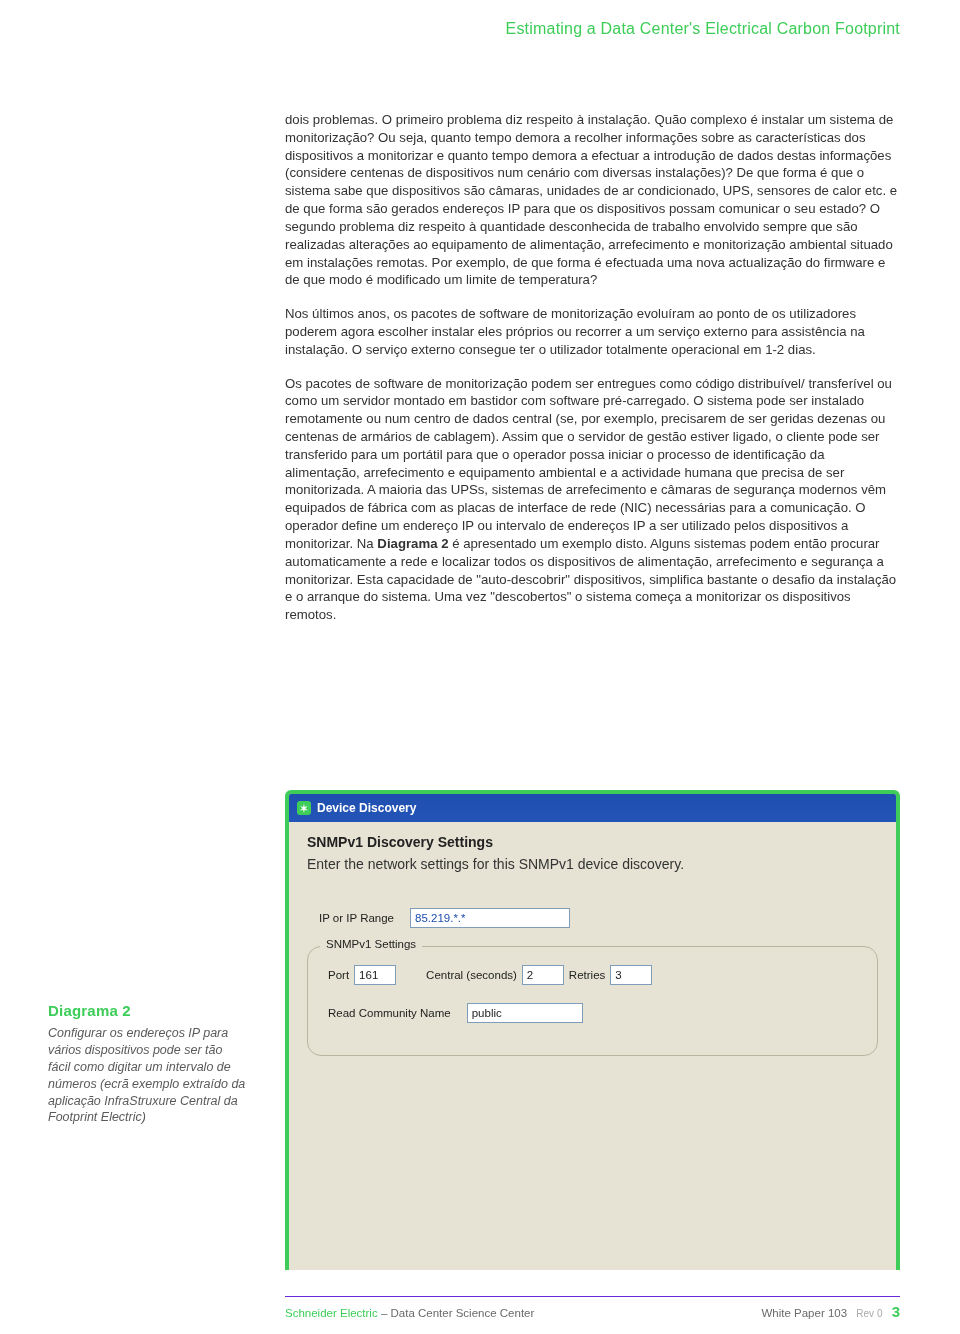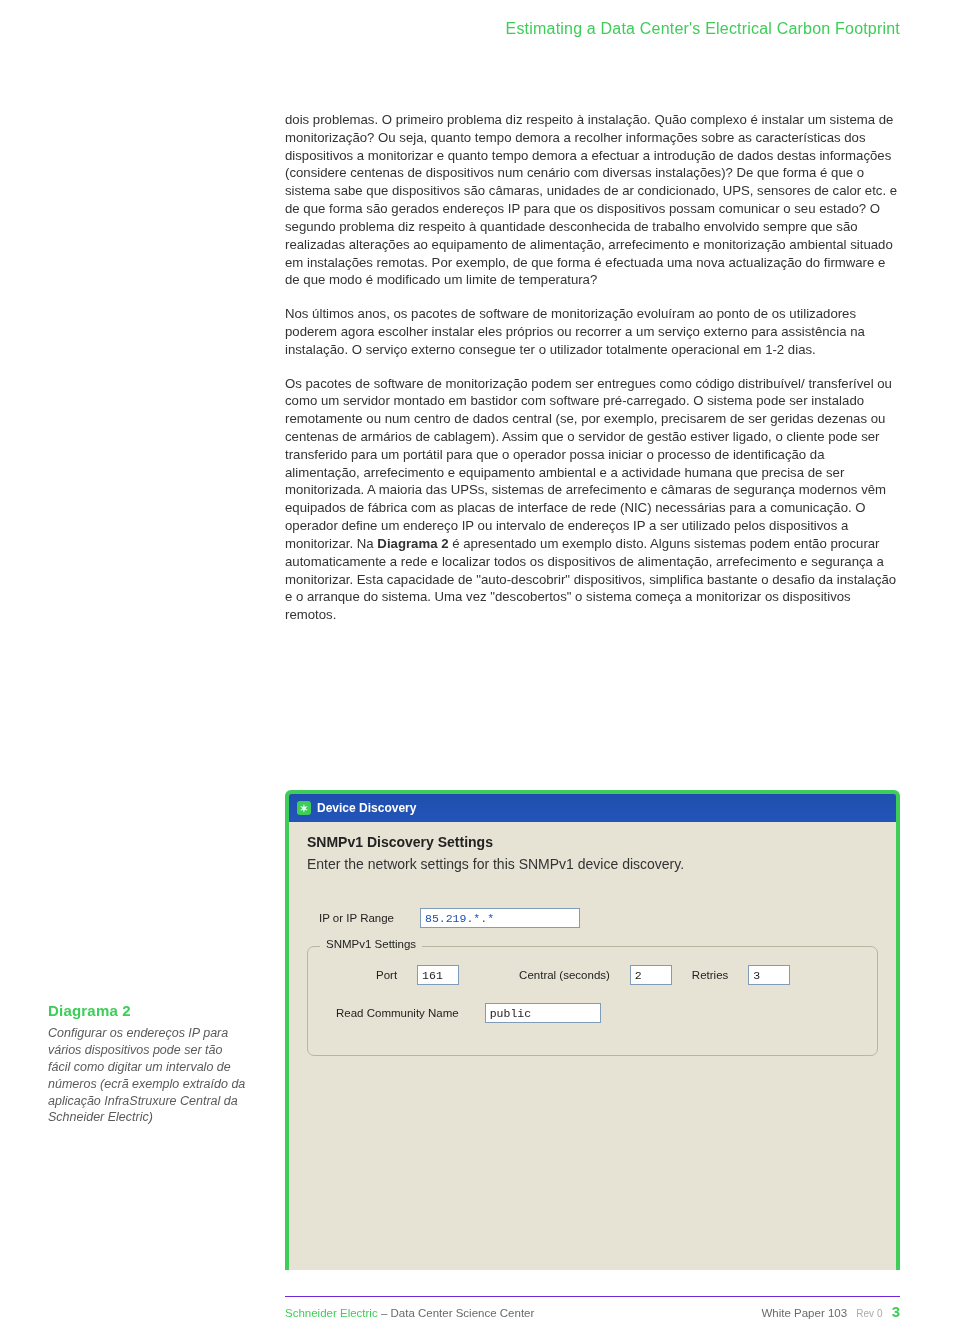--- a/index.html
+++ b/index.html
@@ -98,48 +98,47 @@
     margin-bottom: 6px;
   }
   .sect-sub {
     font-size: 14px;
     color: #333;
     margin-bottom: 36px;
   }
   .form-row {
     display: flex;
     align-items: center;
-    gap: 26px;
+    gap: 16px;
     font-size: 11.5px;
     margin-bottom: 18px;
   }
   .form-row.spread {
-    gap: 20px;
-    margin-left: 40px;
+    gap: 5px;
   }
   .form-label {
     font-size: 11.5px;
     color: #222;
   }
   .form-input {
     background: #fff;
     border: 1px solid #7F9DB9;
     height: 20px;
     font-size: 11.5px;
     padding: 1px 4px;
-    font-family: Liberation Mono, monospace;
+    font-family: Liberation Sans, sans-serif;
     color: #222;
   }
   .ip-input { width: 160px; color: #1F4FAE; }
   .small-input { width: 42px; }
   .med-input { width: 116px; }
   .fieldset {
     border: 1px solid #B8B5A1;
-    border-radius: 7px;
-    padding: 18px 16px 14px 28px;
+    border-radius: 14px;
+    padding: 18px 16px 14px 20px;
     margin-bottom: 18px;
     position: relative;
   }
   .fieldset .legend {
     position: absolute;
     top: -9px;
     left: 12px;
     background: #E6E3D4;
     padding: 0 6px;
     font-size: 11.5px;
@@ -185,21 +184,21 @@
 <div class="body-text-area">
   <p>dois problemas. O primeiro problema diz respeito à instalação. Quão complexo é instalar um sistema de monitorização? Ou seja, quanto tempo demora a recolher informações sobre as características dos dispositivos a monitorizar e quanto tempo demora a efectuar a introdução de dados destas informações (considere centenas de dispositivos num cenário com diversas instalações)? De que forma é que o sistema sabe que dispositivos são câmaras, unidades de ar condicionado, UPS, sensores de calor etc. e de que forma são gerados endereços IP para que os dispositivos possam comunicar o seu estado? O segundo problema diz respeito à quantidade desconhecida de trabalho envolvido sempre que são realizadas alterações ao equipamento de alimentação, arrefecimento e monitorização ambiental situado em instalações remotas. Por exemplo, de que forma é efectuada uma nova actualização do firmware e de que modo é modificado um limite de temperatura?</p>
   <p>Nos últimos anos, os pacotes de software de monitorização evoluíram ao ponto de os utilizadores poderem agora escolher instalar eles próprios ou recorrer a um serviço externo para assistência na instalação. O serviço externo consegue ter o utilizador totalmente operacional em 1-2 dias.</p>
   <p>
     <span>Os pacotes de software de monitorização podem ser entregues como código distribuível/ transferível ou como um servidor montado em bastidor com software pré-carregado. O sistema pode ser instalado remotamente ou num centro de dados central (se, por exemplo, precisarem de ser geridas dezenas ou centenas de armários de cablagem). Assim que o servidor de gestão estiver ligado, o cliente pode ser transferido para um portátil para que o operador possa iniciar o processo de identificação da alimentação, arrefecimento e equipamento ambiental e a actividade humana que precisa de ser monitorizada. A maioria das UPSs, sistemas de arrefecimento e câmaras de segurança modernos vêm equipados de fábrica com as placas de interface de rede (NIC) necessárias para a comunicação. O operador define um endereço IP ou intervalo de endereços IP a ser utilizado pelos dispositivos a monitorizar. Na </span><span class="bold-inline">Diagrama 2</span><span> é apresentado um exemplo disto. Alguns sistemas podem então procurar automaticamente a rede e localizar todos os dispositivos de alimentação, arrefecimento e segurança a monitorizar. Esta capacidade de "auto-descobrir" dispositivos, simplifica bastante o desafio da instalação e o arranque do sistema. Uma vez "descobertos" o sistema começa a monitorizar os dispositivos remotos.</span>
   </p>
 </div>
 
 <div class="sidebar-caption">
   <div class="caption-title">Diagrama 2</div>
-  <div class="caption-body">Configurar os endereços IP para vários dispositivos pode ser tão fácil como digitar um intervalo de números (ecrã exemplo extraído da aplicação InfraStruxure Central da Schneider Electric)</div>
+  <div class="caption-body">Configurar os endereços IP para vários dispositivos pode ser tão fácil como digitar um intervalo de números (ecrã exemplo extraído da aplicação InfraStruxure Central da Footprint Electric)</div>
 </div>
 
 <div class="figure-wrap">
   <div class="dlg-titlebar">
     <span class="tb-icon">✶</span>
     <span>Device Discovery</span>
   </div>
   <div class="dlg-inner">
     <div class="sect-heading">SNMPv1 Discovery Settings</div>
     <div class="sect-sub">Enter the network settings for this SNMPv1 device discovery.</div>

